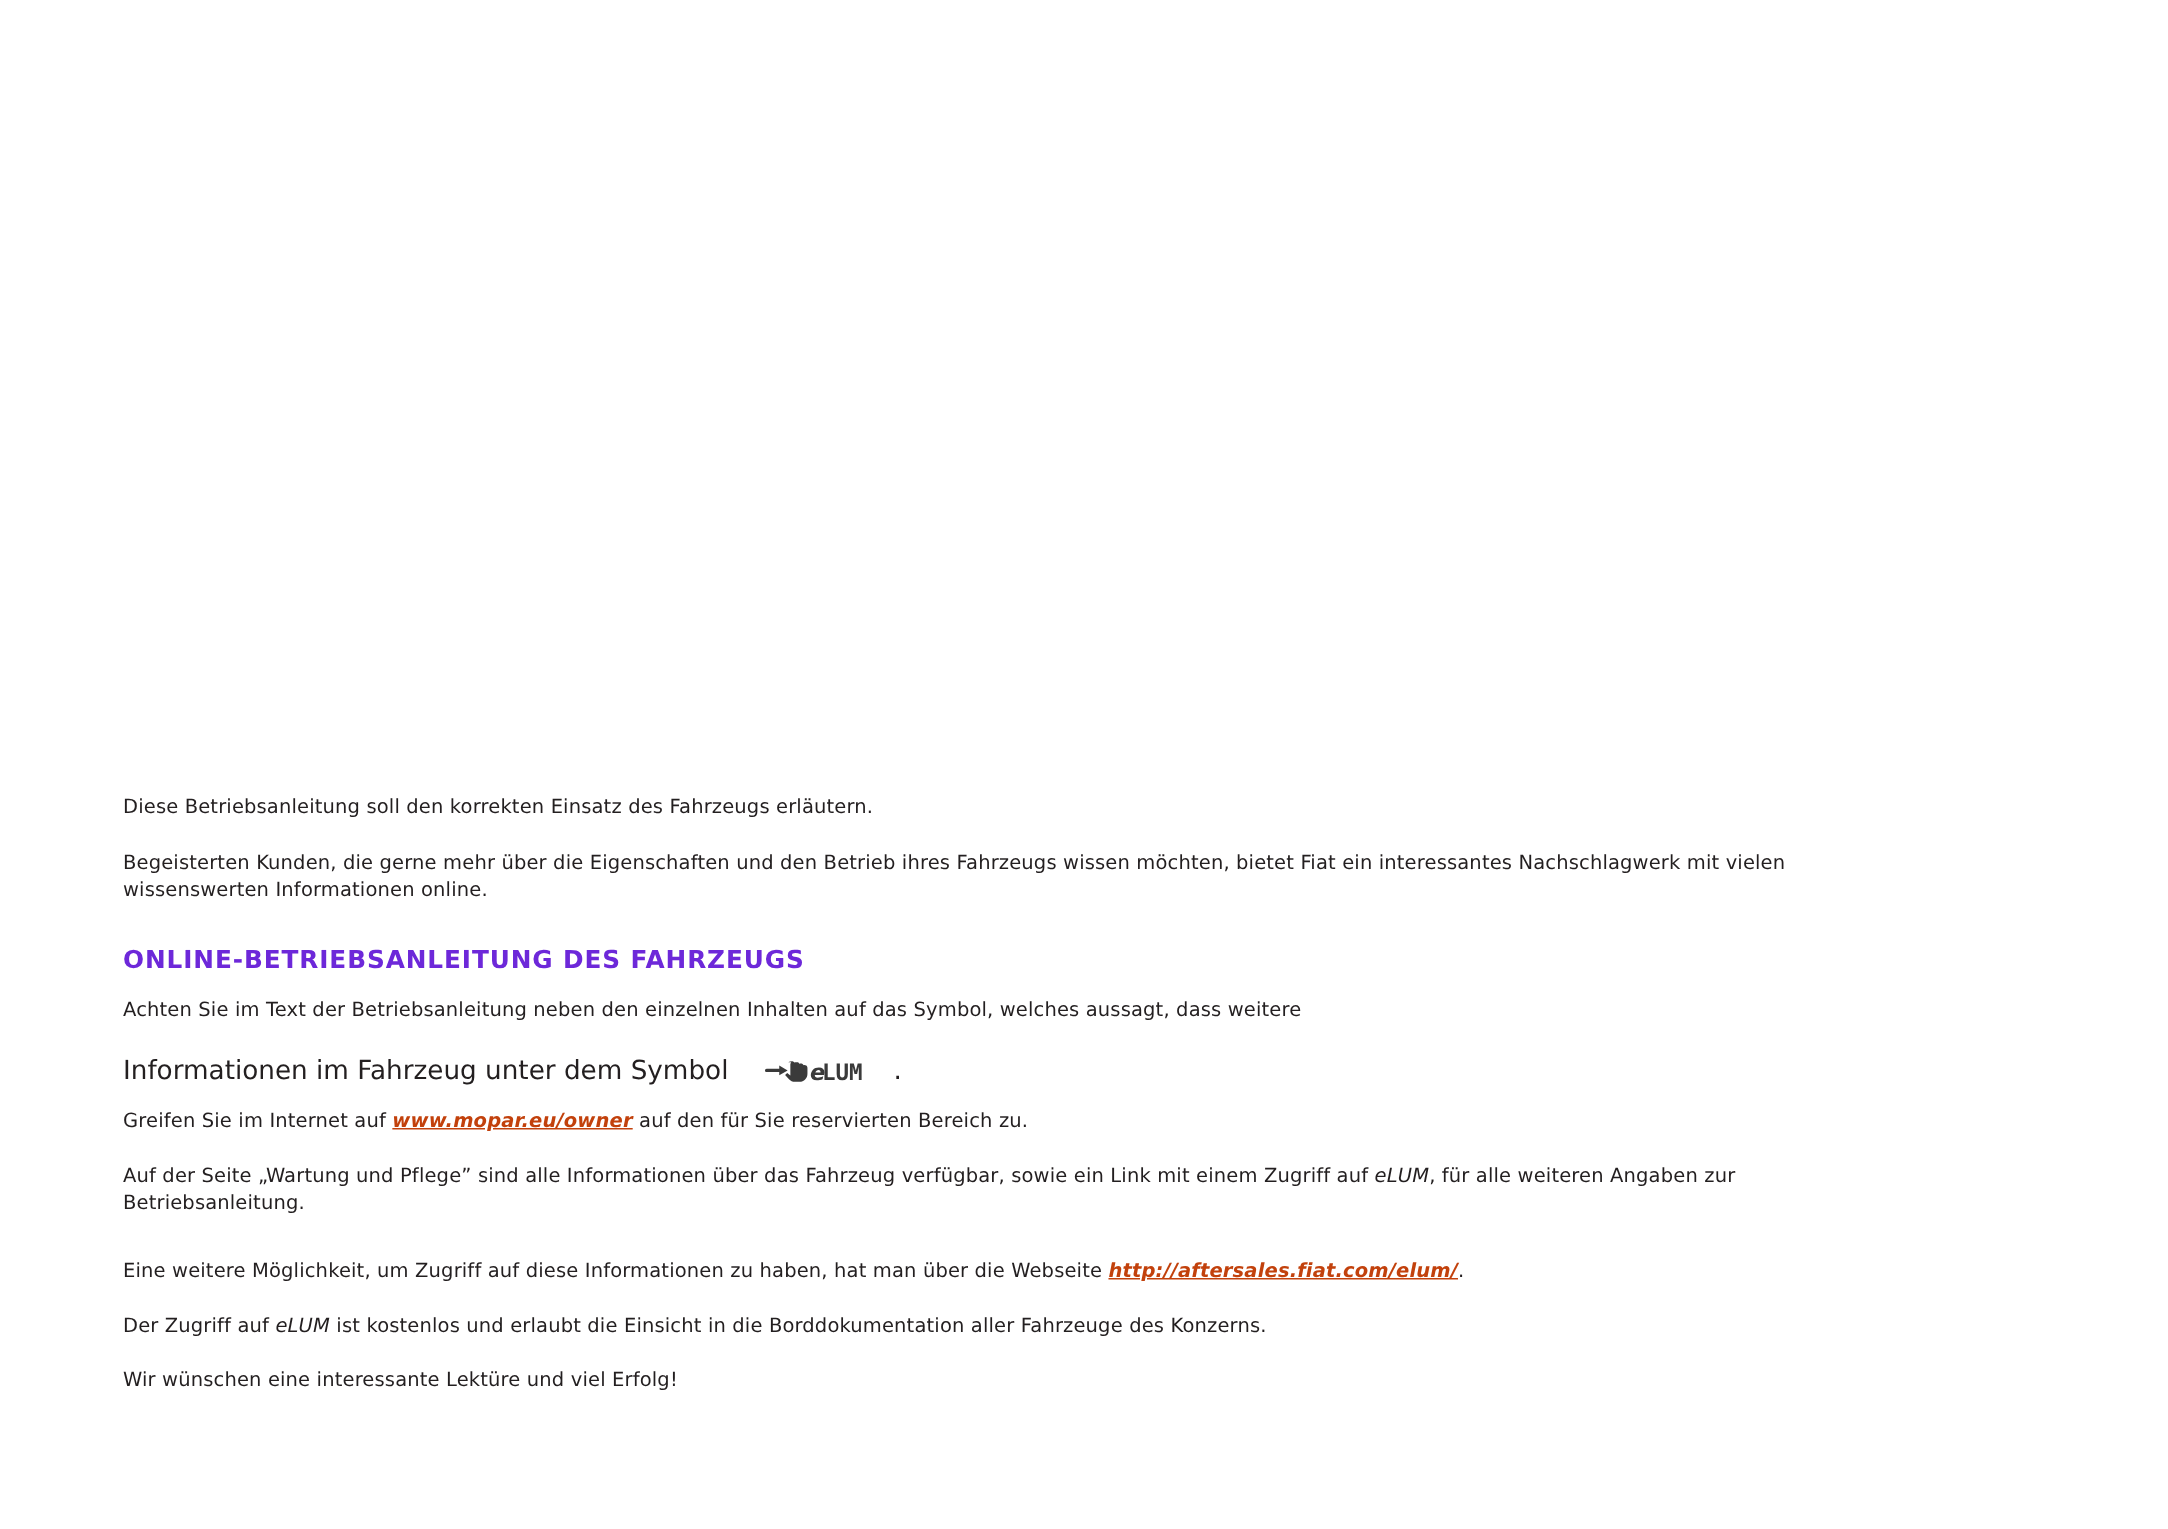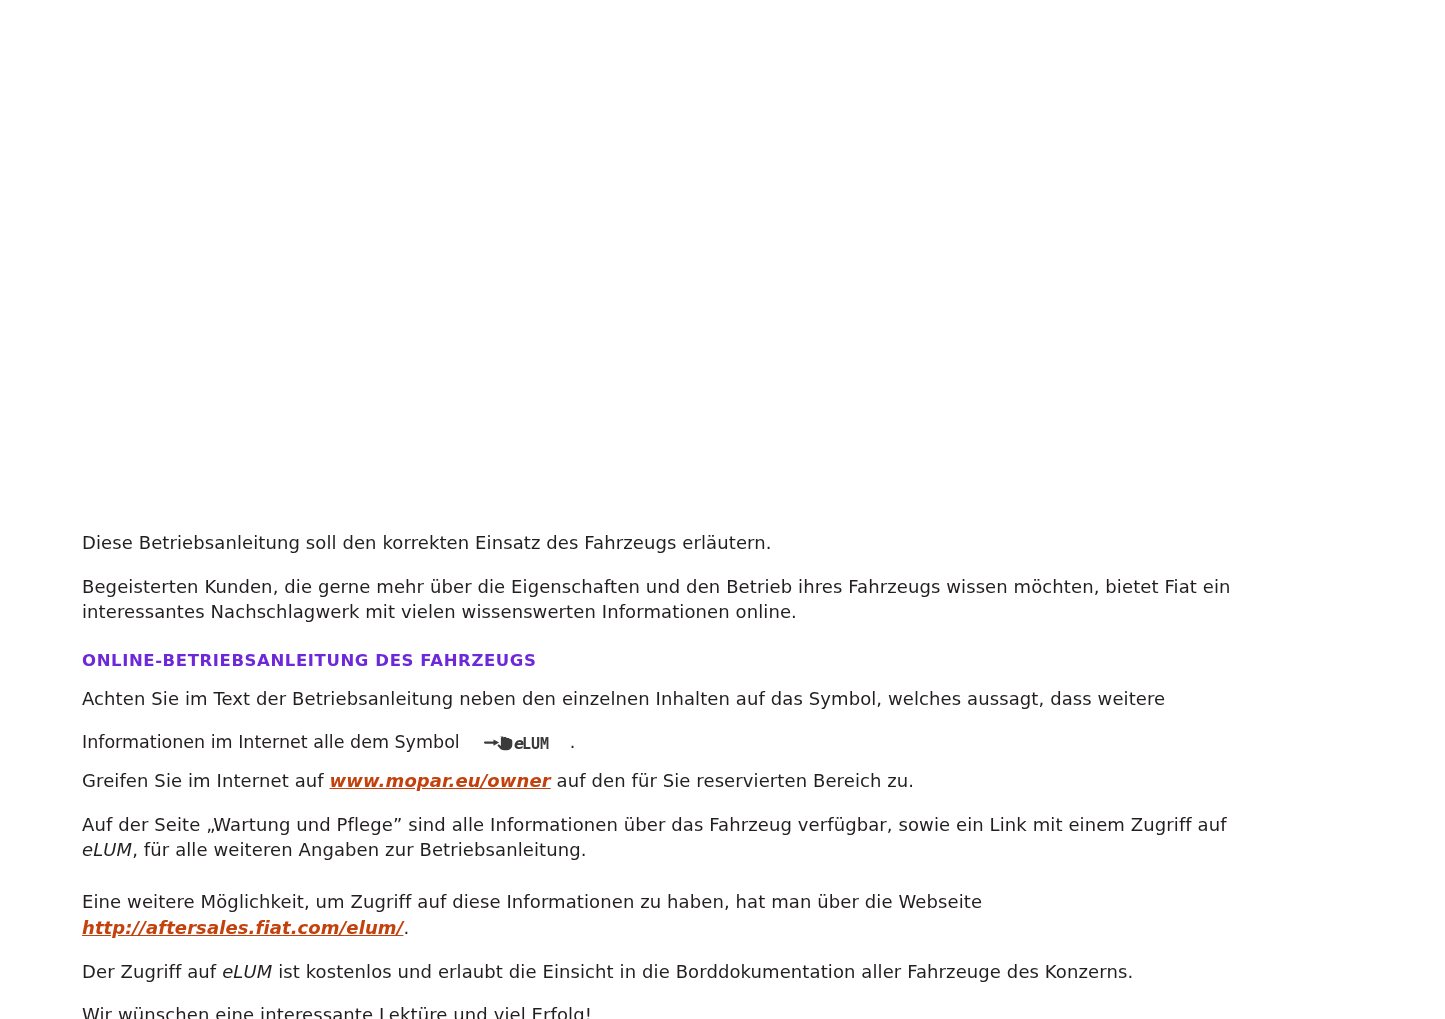--- a/index.html
+++ b/index.html
@@ -23,21 +23,21 @@
     height: 1019px;
   }
   .content {
     position: absolute;
     left: 82px;
     top: 530px;
     width: 1200px;
   }
   p.para {
     margin: 0 0 18px 0;
-    font-size: 18px;
+    font-size: 13px;
     line-height: 1.43;
     color: #231f20;
     letter-spacing: 0.1px;
   }
   p.para.tight {
     margin-bottom: 26px;
   }
   h2.section-title {
     margin: 0 0 16px 0;
     font-size: 16.5px;
@@ -84,21 +84,21 @@
 
     <p class="para">Diese Betriebsanleitung soll den korrekten Einsatz des Fahrzeugs erläutern.</p>
 
     <p class="para tight">Begeisterten Kunden, die gerne mehr über die Eigenschaften und den Betrieb ihres Fahrzeugs wissen möchten, bietet Fiat ein interessantes Nachschlagwerk mit vielen wissenswerten Informationen online.</p>
 
     <h2 class="section-title">ONLINE-BETRIEBSANLEITUNG DES FAHRZEUGS</h2>
 
     <p class="para">Achten Sie im Text der Betriebsanleitung neben den einzelnen Inhalten auf das Symbol, welches aussagt, dass weitere</p>
 
     <div class="para-symbol-line">
-      <span>Informationen im Internet alle dem Symbol</span>
+      <span>Informationen im Fahrzeug unter dem Symbol</span>
       <span class="elum-symbol">
         <svg width="76" height="26" viewBox="0 0 76 26" aria-hidden="true">
           <g fill="#3a3a3a">
             <path d="M2 13.6c0-0.6 0.5-1.1 1.1-1.1h8.4v-2.1l5.6 3.2-5.6 3.2v-2.1H3.1C2.5 14.7 2 14.2 2 13.6z"></path>
             <path d="M17.5 8.1c0.9-0.4 2.2-0.7 3.2-0.5 0.5 0.1 0.8 0.4 0.9 0.8 0.6-0.3 1.6-0.4 2.3-0.2 0.5 0.2 0.8 0.5 0.9 0.9 0.6-0.2 1.4-0.2 2 0 0.5 0.2 0.8 0.6 0.9 1 0.6-0.1 1.3 0 1.8 0.3 0.6 0.4 0.8 1 0.8 1.8v3.6c0 3-2.3 5.4-5.3 5.4h-3.1c-1.5 0-2.9-0.6-3.9-1.7l-2.6-2.9 1.4-1.3 2.1 1.7V9.6c0-0.7 0.3-1.2 0.6-1.5z"></path>
           </g>
           <text x="32" y="20" font-family="DejaVu Sans, sans-serif" font-size="15" font-weight="bold" font-style="italic" fill="#3a3a3a">e</text>
           <text x="40" y="20" font-family="DejaVu Sans Mono, monospace" font-size="15" font-weight="bold" fill="#3a3a3a">LUM</text>
         </svg>
       </span>

